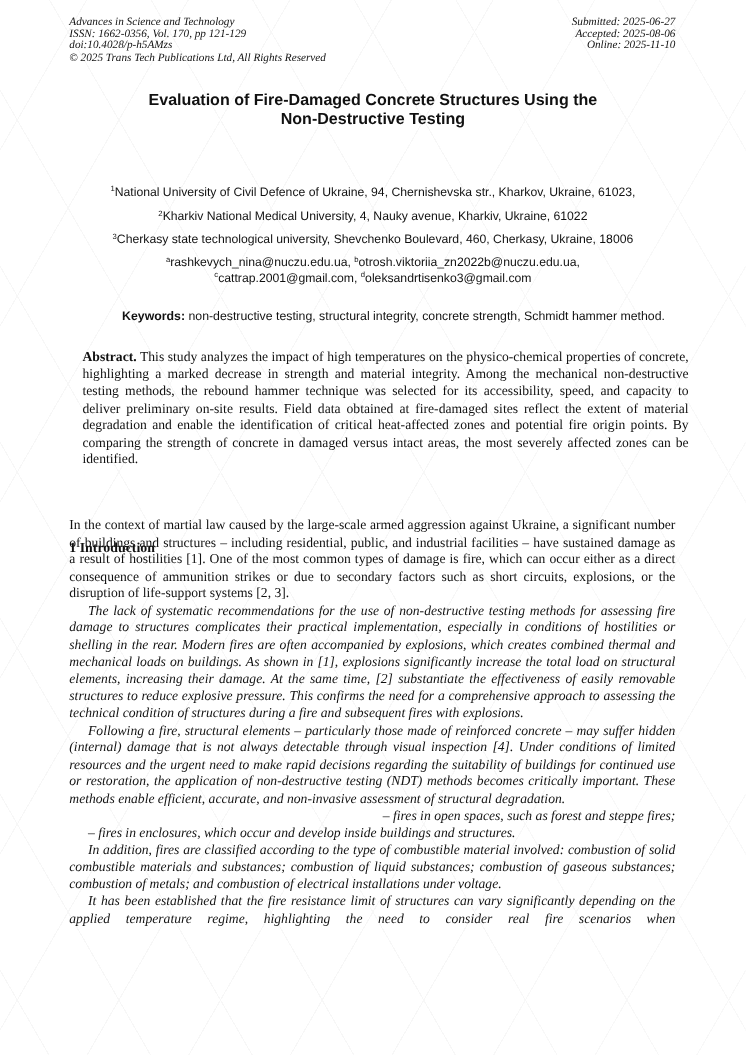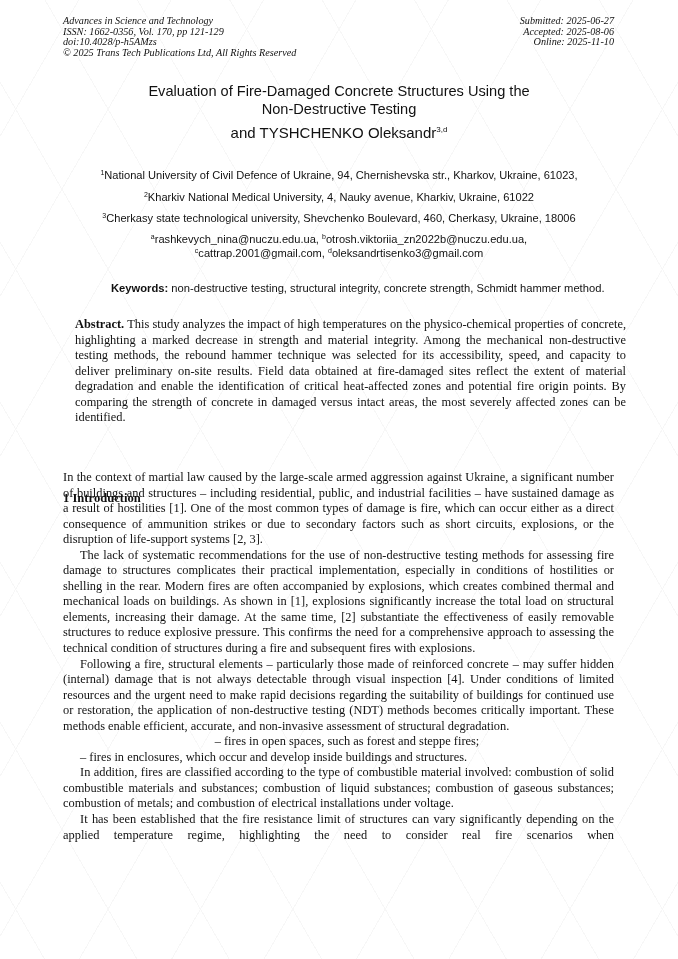--- a/index.html
+++ b/index.html
@@ -12,21 +12,21 @@
     background-image:
       repeating-linear-gradient(60deg, transparent 0 38px, #888 38px 39px, transparent 39px 80px),
       repeating-linear-gradient(-60deg, transparent 0 38px, #888 38px 39px, transparent 39px 80px);
   }
   .hdr { position: absolute; top: 16px; font-style: italic; font-size: 10.2px; line-height: 10.6px; }
   .hdr-left { left: 63px; }
   .hdr-right { right: 64px; text-align: right; }
   .hdr div { white-space: nowrap; }
   .title {
     position: absolute; top: 82px; left: 63px; width: 552px; text-align: center;
-    font-family: "Liberation Sans", sans-serif; font-weight: normal; font-size: 14.6px; line-height: 18px;
+    font-family: "Liberation Sans", sans-serif; font-weight: bold; font-size: 14.6px; line-height: 18px;
   }
   .authors {
     position: absolute; top: 123px; left: 40px; width: 598px; text-align: center;
     font-family: "Liberation Sans", sans-serif; font-size: 15px; line-height: 19px;
   }
   .authors sup, .aff sup { font-size: 8px; vertical-align: 6px; line-height: 0; }
   .aff {
     position: absolute; left: 40px; width: 598px; text-align: center;
     font-family: "Liberation Sans", sans-serif; font-size: 11.1px; line-height: 15px; white-space: nowrap;
   }
@@ -34,21 +34,21 @@
   .kw {
     position: absolute; top: 282px; left: 63px; width: 560px;
     font-family: "Liberation Sans", sans-serif; font-size: 11.2px; white-space: nowrap; margin-left: 48px;
   }
   .kw b { font-weight: bold; }
   .body-text {
     position: absolute; left: 63px; width: 551px; font-size: 12.4px; line-height: 15.55px;
     text-align: justify;
   }
   .body-text p { margin: 0; }
-  .indent { text-indent: 17px; }
+  .indent { text-indent: 17px; font-style: italic; }
   .section { position: absolute; top: 447px; left: 63px; font-weight: bold; font-size: 12.6px; margin-top: 44px; }
 </style>
 </head>
 <body>
 
 <div class="watermark"></div>
 
 <div class="hdr hdr-left">
   <div>Advances in Science and Technology</div>
   <div>ISSN: 1662-0356, Vol. 170, pp 121-129</div>
@@ -60,40 +60,37 @@
   <div>Accepted: 2025-08-06</div>
   <div>Online: 2025-11-10</div>
 </div>
 
 <div class="title">
   <div>Evaluation of Fire-Damaged Concrete Structures Using the</div>
   <div>Non-Destructive Testing</div>
 </div>
 
 <div class="authors">
-  <div>
-    <span>and </span><span>TYSHCHENKO Oleksandr</span><sup>3,d</sup>
-  </div>
 </div>
 
 <div class="aff" style="top:168px;"><sup>1</sup><span>National University of Civil Defence of Ukraine, 94, Chernishevska str., Kharkov, Ukraine, 61023,</span></div>
 <div class="aff" style="top:190px;"><sup>2</sup><span>Kharkiv National Medical University, 4, Nauky avenue, Kharkiv, Ukraine, 61022</span></div>
 <div class="aff" style="top:211px;"><sup>3</sup><span>Cherkasy state technological university, Shevchenko Boulevard, 460, Cherkasy, Ukraine, 18006</span></div>
 <div class="aff" style="top:232px;"><sup>a</sup><span>rashkevych_nina@nuczu.edu.ua, </span><sup>b</sup><span>otrosh.viktoriia_zn2022b@nuczu.edu.ua,</span></div>
 <div class="aff" style="top:246px;"><sup>c</sup><span>cattrap.2001@gmail.com, </span><sup>d</sup><span>oleksandrtisenko3@gmail.com</span></div>
 
 <div class="kw"><b>Keywords:</b><span> non-destructive testing, structural integrity, concrete strength, Schmidt hammer method.</span></div>
 
 <div class="body-text" style="top:317px;margin-left:12px;">
   <p><b>Abstract.</b><span> This study analyzes the impact of high temperatures on the physico-chemical properties of concrete, highlighting a marked decrease in strength and material integrity. Among the mechanical non-destructive testing methods, the rebound hammer technique was selected for its accessibility, speed, and capacity to deliver preliminary on-site results. Field data obtained at fire-damaged sites reflect the extent of material degradation and enable the identification of critical heat-affected zones and potential fire origin points. By comparing the strength of concrete in damaged versus intact areas, the most severely affected zones can be identified.</span></p>
 </div>
 
 <div class="section">1 Introduction</div>
 
 <div class="body-text" style="top:470px;">
   <p>In the context of martial law caused by the large-scale armed aggression against Ukraine, a significant number of buildings and structures – including residential, public, and industrial facilities – have sustained damage as a result of hostilities [1]. One of the most common types of damage is fire, which can occur either as a direct consequence of ammunition strikes or due to secondary factors such as short circuits, explosions, or the disruption of life-support systems [2, 3].</p>
   <p class="indent">The lack of systematic recommendations for the use of non-destructive testing methods for assessing fire damage to structures complicates their practical implementation, especially in conditions of hostilities or shelling in the rear. Modern fires are often accompanied by explosions, which creates combined thermal and mechanical loads on buildings. As shown in [1], explosions significantly increase the total load on structural elements, increasing their damage. At the same time, [2] substantiate the effectiveness of easily removable structures to reduce explosive pressure. This confirms the need for a comprehensive approach to assessing the technical condition of structures during a fire and subsequent fires with explosions.</p>
   <p class="indent">Following a fire, structural elements – particularly those made of reinforced concrete – may suffer hidden (internal) damage that is not always detectable through visual inspection [4]. Under conditions of limited resources and the urgent need to make rapid decisions regarding the suitability of buildings for continued use or restoration, the application of non-destructive testing (NDT) methods becomes critically important. These methods enable efficient, accurate, and non-invasive assessment of structural degradation.</p>
-  <p class="indent" style="text-align:center">– fires in open spaces, such as forest and steppe fires;</p>
+  <p class="indent" style="text-align:right">– fires in open spaces, such as forest and steppe fires;</p>
   <p class="indent" style="text-align:left">– fires in enclosures, which occur and develop inside buildings and structures.</p>
   <p class="indent">In addition, fires are classified according to the type of combustible material involved: combustion of solid combustible materials and substances; combustion of liquid substances; combustion of gaseous substances; combustion of metals; and combustion of electrical installations under voltage.</p>
   <p class="indent" style="text-align-last:justify">It has been established that the fire resistance limit of structures can vary significantly depending on the applied temperature regime, highlighting the need to consider real fire scenarios when</p>
 </div>
 
 </body></html>

